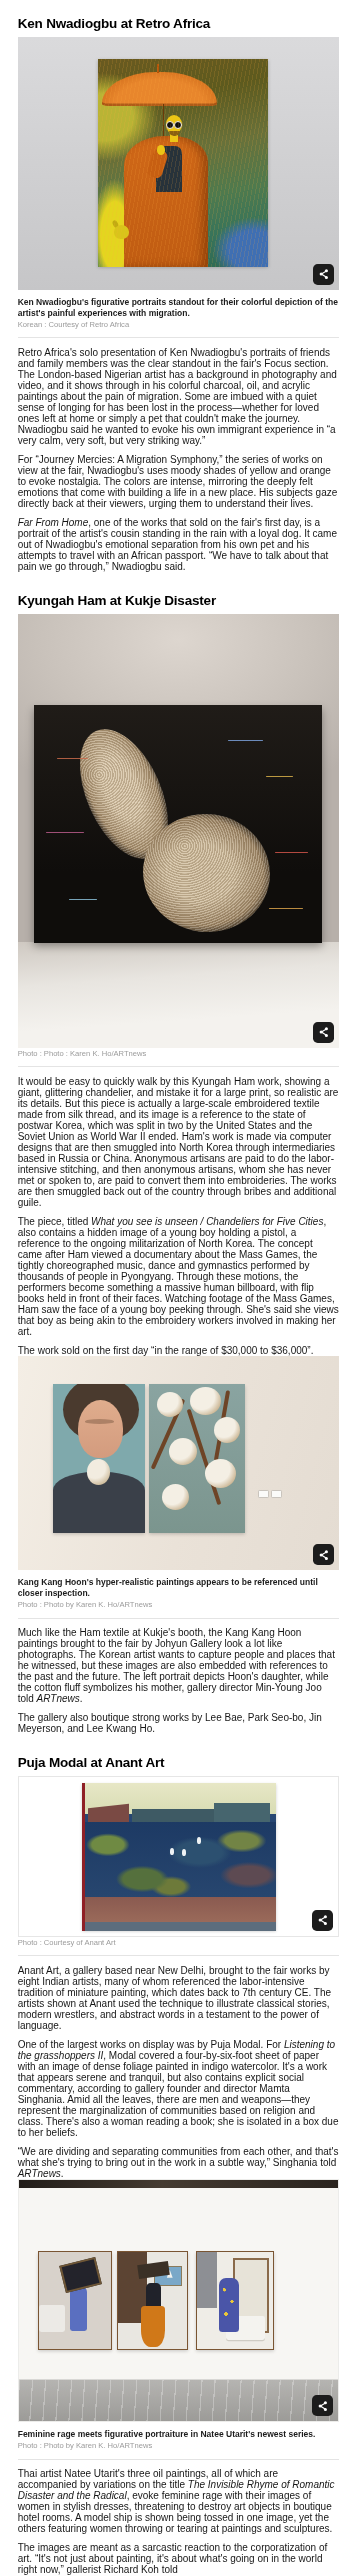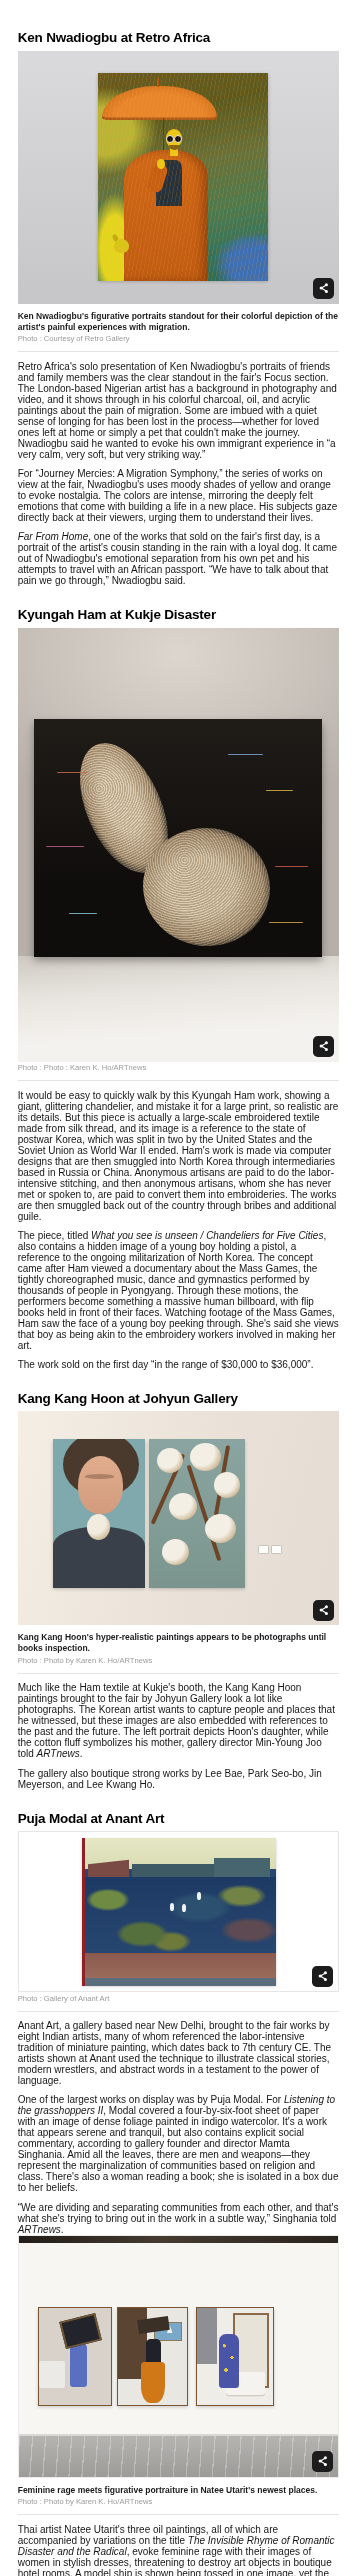--- a/index.html
+++ b/index.html
@@ -1,19 +1,19 @@
 <!DOCTYPE html>
 <html style="font-size:9.4px"><head>
 <meta charset="utf-8">
 <style>
   html,body{margin:0;padding:0;background:#ffffff;}
   body{width:355px;font-family:"Liberation Sans","DejaVu Sans",sans-serif;color:#161616;overflow-x:hidden;}
   .wrap{width:321px;margin:0 16.5px 0 17.7px;}
   h2.hd{font-size:13.5px;line-height:15.3px;font-weight:800;letter-spacing:-0.2px;color:#000;margin:21px 0 5.3px 0;}
-  h2.hd.first{margin-top:30px;}
+  h2.hd.first{margin-top:16px;}
   figure{margin:0;}
   .photo{position:relative;width:321px;overflow:hidden;}
   .cap{font-size:8.5px;line-height:11px;font-weight:700;color:#1c1c1c;margin-top:7px;}
   .credit{font-size:7.6px;line-height:8.8px;color:#9b9b9b;margin-top:2.4px;}
   .rule{border:none;border-top:1.2px solid #e4e4e4;margin:7.6px 0 0 0;}
   .body{margin-top:8.2px;}
   .body p{font-size:10px;line-height:11px;margin:0 0 8.2px 0;color:#161616;}
   .body p:last-child{margin-bottom:0;}
   .sec{margin:0;}
   i{}
@@ -153,21 +153,21 @@
           <svg width="14" height="14" viewBox="0 0 32 32">
             <line x1="21.5" y1="9" x2="10" y2="16" stroke="#fff" stroke-width="2.6"></line>
             <line x1="10" y1="16" x2="21.5" y2="23.5" stroke="#fff" stroke-width="2.6"></line>
             <circle cx="21.5" cy="8.5" r="3.5" fill="#fff"></circle>
             <circle cx="9.5" cy="16" r="3.5" fill="#fff"></circle>
             <circle cx="21.5" cy="24" r="3.5" fill="#fff"></circle>
           </svg>
         </button>
       </div>
       <figcaption class="cap">Ken Nwadiogbu's figurative portraits standout for their colorful depiction of the artist's painful experiences with migration.</figcaption>
-      <div class="credit">Photo : Courtesy of Retro Gallery</div>
+      <div class="credit">Korean : Courtesy of Retro Africa</div>
     </figure>
     <hr class="rule">
     <div class="body">
         <p><span>Retro Africa's solo presentation of Ken Nwadiogbu's portraits of friends and family members was the clear standout in the fair's Focus section. The London-based Nigerian artist has a background in photography and video, and it shows through in his colorful charcoal, oil, and acrylic paintings about the pain of migration. Some are imbued with a quiet sense of longing for has been lost in the process—whether for loved ones left at home or simply a pet that couldn't make the journey. Nwadiogbu said he wanted to evoke his own immigrant experience in “a very calm, very soft, but very striking way.”</span></p>
         <p><span>For “Journey Mercies: A Migration Symphony,” the series of works on view at the fair, Nwadiogbu's uses moody shades of yellow and orange to evoke nostalgia. The colors are intense, mirroring the deeply felt emotions that come with building a life in a new place. His subjects gaze directly back at their viewers, urging them to understand their lives.</span></p>
         <p><i>Far From Home</i><span>, one of the works that sold on the fair's first day, is a portrait of the artist's cousin standing in the rain with a loyal dog. It came out of Nwadiogbu's emotional separation from his own pet and his attempts to travel with an African passport. “We have to talk about that pain we go through,” Nwadiogbu said.</span></p>
       </div>
   </section>
 
   <section class="sec">
@@ -200,21 +200,20 @@
     </figure>
     <hr class="rule">
     <div class="body">
         <p><span>It would be easy to quickly walk by this Kyungah Ham work, showing a giant, glittering chandelier, and mistake it for a large print, so realistic are its details. But this piece is actually a large-scale embroidered textile made from silk thread, and its image is a reference to the state of postwar Korea, which was split in two by the United States and the Soviet Union as World War II ended. Ham's work is made via computer designs that are then smuggled into North Korea through intermediaries based in Russia or China. Anonymous artisans are paid to do the labor-intensive stitching, and then anonymous artisans, whom she has never met or spoken to, are paid to convert them into embroideries. The works are then smuggled back out of the country through bribes and additional guile.</span></p>
         <p><span>The piece, titled </span><i>What you see is unseen / Chandeliers for Five Cities</i><span>, also contains a hidden image of a young boy holding a pistol, a reference to the ongoing militarization of North Korea. The concept came after Ham viewed a documentary about the Mass Games, the tightly choreographed music, dance and gymnastics performed by thousands of people in Pyongyang. Through these motions, the performers become something a massive human billboard, with flip books held in front of their faces. Watching footage of the Mass Games, Ham saw the face of a young boy peeking through. She's said she views that boy as being akin to the embroidery workers involved in making her art.</span></p>
         <p><span>The work sold on the first day “in the range of $30,000 to $36,000”.</span></p>
       </div>
   </section>
 
   <section class="sec">
-    <h2 class="hd">Kang Kang Hoon at Johyun Gallery</h2>
     <figure>
       <div class="photo art3">
         <div class="p3a">
           <div class="hair3"></div>
           <div class="face3"></div>
           <div class="brow3"></div>
           <div class="sweater3"></div>
           <div class="cotton3"></div>
         </div>
         <div class="p3b">
@@ -233,21 +232,21 @@
         <button class="share" aria-label="share">
           <svg width="14" height="14" viewBox="0 0 32 32">
             <line x1="21.5" y1="9" x2="10" y2="16" stroke="#fff" stroke-width="2.6"></line>
             <line x1="10" y1="16" x2="21.5" y2="23.5" stroke="#fff" stroke-width="2.6"></line>
             <circle cx="21.5" cy="8.5" r="3.5" fill="#fff"></circle>
             <circle cx="9.5" cy="16" r="3.5" fill="#fff"></circle>
             <circle cx="21.5" cy="24" r="3.5" fill="#fff"></circle>
           </svg>
         </button>
       </div>
-      <figcaption class="cap">Kang Kang Hoon's hyper-realistic paintings appears to be photographs until books inspection.</figcaption>
+      <figcaption class="cap">Kang Kang Hoon's hyper-realistic paintings appears to be referenced until closer inspection.</figcaption>
       <div class="credit">Photo : Photo by Karen K. Ho/ARTnews</div>
     </figure>
     <hr class="rule">
     <div class="body">
         <p><span>Much like the Ham textile at Kukje's booth, the Kang Kang Hoon paintings brought to the fair by Johyun Gallery look a lot like photographs. The Korean artist wants to capture people and places that he witnessed, but these images are also embedded with references to the past and the future. The left portrait depicts Hoon's daughter, while the cotton fluff symbolizes his mother, gallery director Min-Young Joo told </span><i>ARTnews</i><span>.</span></p>
         <p><span>The gallery also boutique strong works by Lee Bae, Park Seo-bo, Jin Meyerson, and Lee Kwang Ho.</span></p>
       </div>
   </section>
 
   <section class="sec">
@@ -270,21 +269,21 @@
         <button class="share" aria-label="share">
           <svg width="14" height="14" viewBox="0 0 32 32">
             <line x1="21.5" y1="9" x2="10" y2="16" stroke="#fff" stroke-width="2.6"></line>
             <line x1="10" y1="16" x2="21.5" y2="23.5" stroke="#fff" stroke-width="2.6"></line>
             <circle cx="21.5" cy="8.5" r="3.5" fill="#fff"></circle>
             <circle cx="9.5" cy="16" r="3.5" fill="#fff"></circle>
             <circle cx="21.5" cy="24" r="3.5" fill="#fff"></circle>
           </svg>
         </button>
       </div>
-      <div class="credit">Photo : Gallery of Anant Art</div>
+      <div class="credit">Photo : Courtesy of Anant Art</div>
     </figure>
     <hr class="rule">
     <div class="body">
         <p><span>Anant Art, a gallery based near New Delhi, brought to the fair works by eight Indian artists, many of whom referenced the labor-intensive tradition of miniature painting, which dates back to 7th century CE. The artists shown at Anant used the technique to illustrate classical stories, modern wrestlers, and abstract words in a testament to the power of language.</span></p>
         <p><span>One of the largest works on display was by Puja Modal. For </span><i>Listening to the grasshoppers II</i><span>, Modal covered a four-by-six-foot sheet of paper with an image of dense foliage painted in indigo watercolor. It's a work that appears serene and tranquil, but also contains explicit social commentary, according to gallery founder and director Mamta Singhania. Amid all the leaves, there are men and weapons—they represent the marginalization of communities based on religion and class. There's also a woman reading a book; she is isolated in a box due to her beliefs.</span></p>
         <p><span>“We are dividing and separating communities from each other, and that's what she's trying to bring out in the work in a subtle way,” Singhania told </span><i>ARTnews</i><span>.</span></p>
       </div>
   </section>
 
   <section class="sec">
@@ -315,21 +314,21 @@
         <button class="share" aria-label="share">
           <svg width="14" height="14" viewBox="0 0 32 32">
             <line x1="21.5" y1="9" x2="10" y2="16" stroke="#fff" stroke-width="2.6"></line>
             <line x1="10" y1="16" x2="21.5" y2="23.5" stroke="#fff" stroke-width="2.6"></line>
             <circle cx="21.5" cy="8.5" r="3.5" fill="#fff"></circle>
             <circle cx="9.5" cy="16" r="3.5" fill="#fff"></circle>
             <circle cx="21.5" cy="24" r="3.5" fill="#fff"></circle>
           </svg>
         </button>
       </div>
-      <figcaption class="cap">Feminine rage meets figurative portraiture in Natee Utarit's newest places.</figcaption>
+      <figcaption class="cap">Feminine rage meets figurative portraiture in Natee Utarit's newest series.</figcaption>
       <div class="credit">Photo : Photo by Karen K. Ho/ARTnews</div>
     </figure>
     <hr class="rule">
     <div class="body">
         <p><span>Thai artist Natee Utarit's three oil paintings, all of which are accompanied by variations on the title </span><i>The Invisible Rhyme of Romantic Disaster and the Radical</i><span>, evoke feminine rage with their images of women in stylish dresses, threatening to destroy art objects in boutique hotel rooms. A model ship is shown being tossed in one image, yet the others featuring women throwing or tearing at paintings and sculptures.</span></p>
         <p><span>The images are meant as a sarcastic reaction to the corporatization of art. “It's not just about painting, it's about what's going on in the world right now,” gallerist Richard Koh told </span></p>
       </div>
   </section>
 
 </div>

